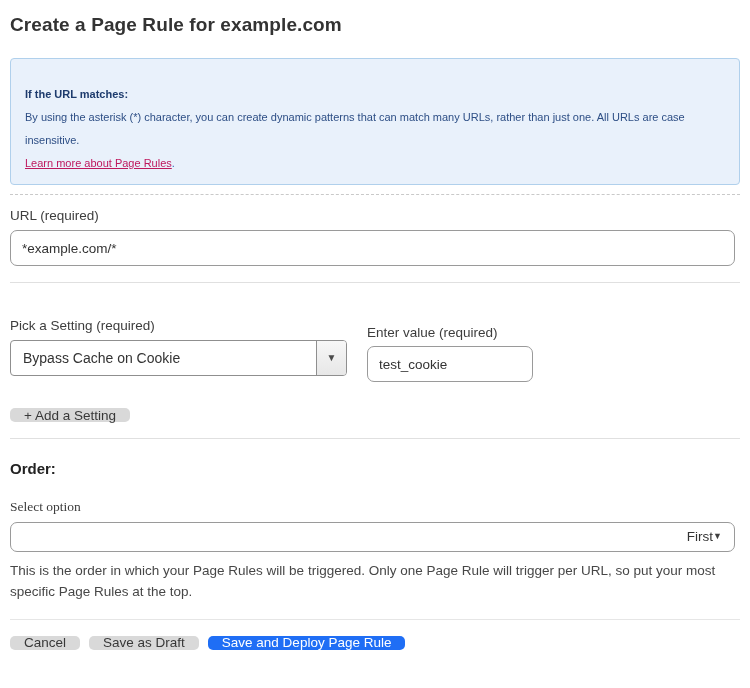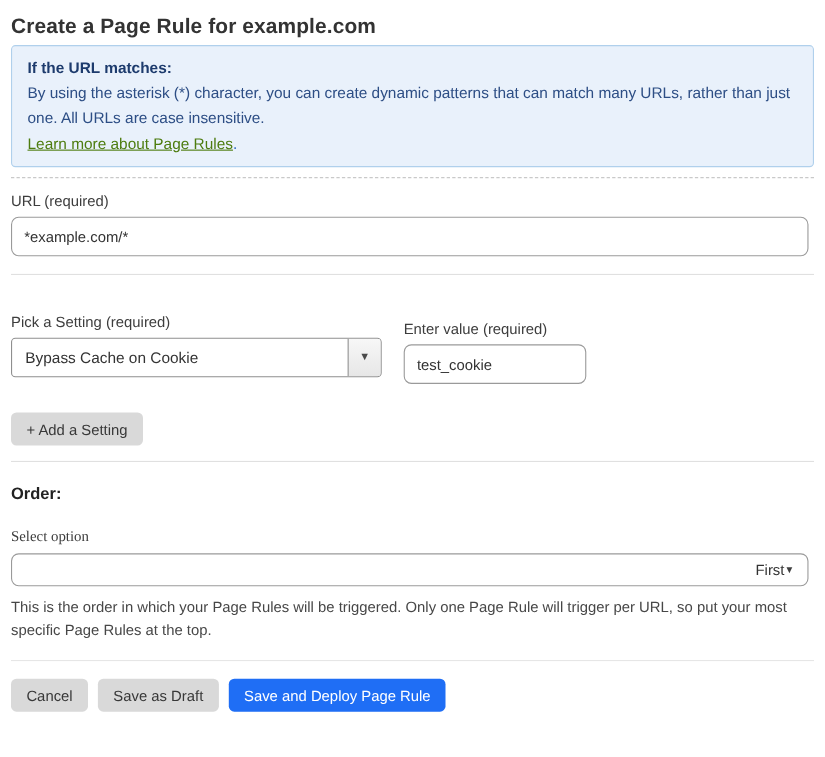--- a/index.html
+++ b/index.html
@@ -2,24 +2,24 @@
 <html><head>
 <meta charset="utf-8">
 <style>
   * { margin:0; padding:0; box-sizing:border-box; }
   html,body { width:750px; height:688px; background:#ffffff;
     font-family:"Liberation Sans", sans-serif; color:#333; overflow:hidden; }
   .container { padding:0 10px; width:750px; }
 
   .page-title { font-size:19px; font-weight:bold; color:#333; margin-top:14px; letter-spacing:.1px; }
 
-  .info-box { margin-top:5px; background:#e9f1fb; border:1px solid #b0d0ec; border-radius:4px;
-    padding:8px 14px 9px 14px; font-size:14px; line-height:23px; color:#2d4e85; }
+  .info-box { margin-top:22px; background:#e9f1fb; border:1px solid #b0d0ec; border-radius:4px;
+    padding:24px 14px 9px 14px; font-size:11px; line-height:23px; color:#2d4e85; }
   .info-heading { font-weight:bold; color:#1d3b6d; }
-  .info-link { color:#4d7c0f; text-decoration:underline; cursor:pointer;text-align:center; }
+  .info-link { color:#be185d; text-decoration:underline; cursor:pointer;text-align:center; }
 
   .dashed-divider { margin-top:9px; border-top:1px dashed #c9c9c9; height:0; }
   .solid-divider { border-top:1px solid #e0e0e0; height:0; }
 
   .field-label { font-size:13.5px; color:#3d3d3d;margin-top:12px; }
   .url-label { margin-top:13px; }
 
   .text-input { display:block; border:1px solid #9a9a9a; border-radius:7px; height:36px;
     padding:0 11px; font-size:13.5px; color:#333; font-family:"Liberation Sans", sans-serif;
     background:#fff; outline:none; }
@@ -36,21 +36,21 @@
 
   .cf-select { margin-top:7px; display:flex; align-items:stretch; width:337px; height:36px;
     border:1px solid #8f8f8f; border-radius:4px; background:#fff; overflow:hidden; cursor:pointer; }
   .cf-select-text { flex:1; display:flex; align-items:center; padding:0 12px; font-size:14px; color:#333; }
   .cf-select-btn { width:30px; border-left:1px solid #8f8f8f;
     background:linear-gradient(#f7f7f7,#e7e7e7); display:flex; align-items:center; justify-content:center; }
   .arrow-glyph { font-size:10px; color:#4a4a4a; line-height:1; }
 
   .value-input { margin-top:6px; width:166px; }
 
-  .btn { display:inline-flex; align-items:center; justify-content:center; height:30px;
+  .btn { display:inline-flex; align-items:center; justify-content:center; height:14px;
     border:none; border-radius:5px; padding:0 14px; font-size:13.5px;
     font-family:"Liberation Sans", sans-serif; cursor:pointer; }
   .btn-gray { background:#d9d9d9; color:#383838; }
   .btn-blue { background:#1f6ef5; color:#ffffff; }
   .add-setting-btn { margin-top:26px; }
 
   .divider-settings { margin-top:14px; }
   .order-heading { margin-top:21px; }
   .select-option-label { margin-top:22px;font-family:Liberation Serif, serif; }
 

